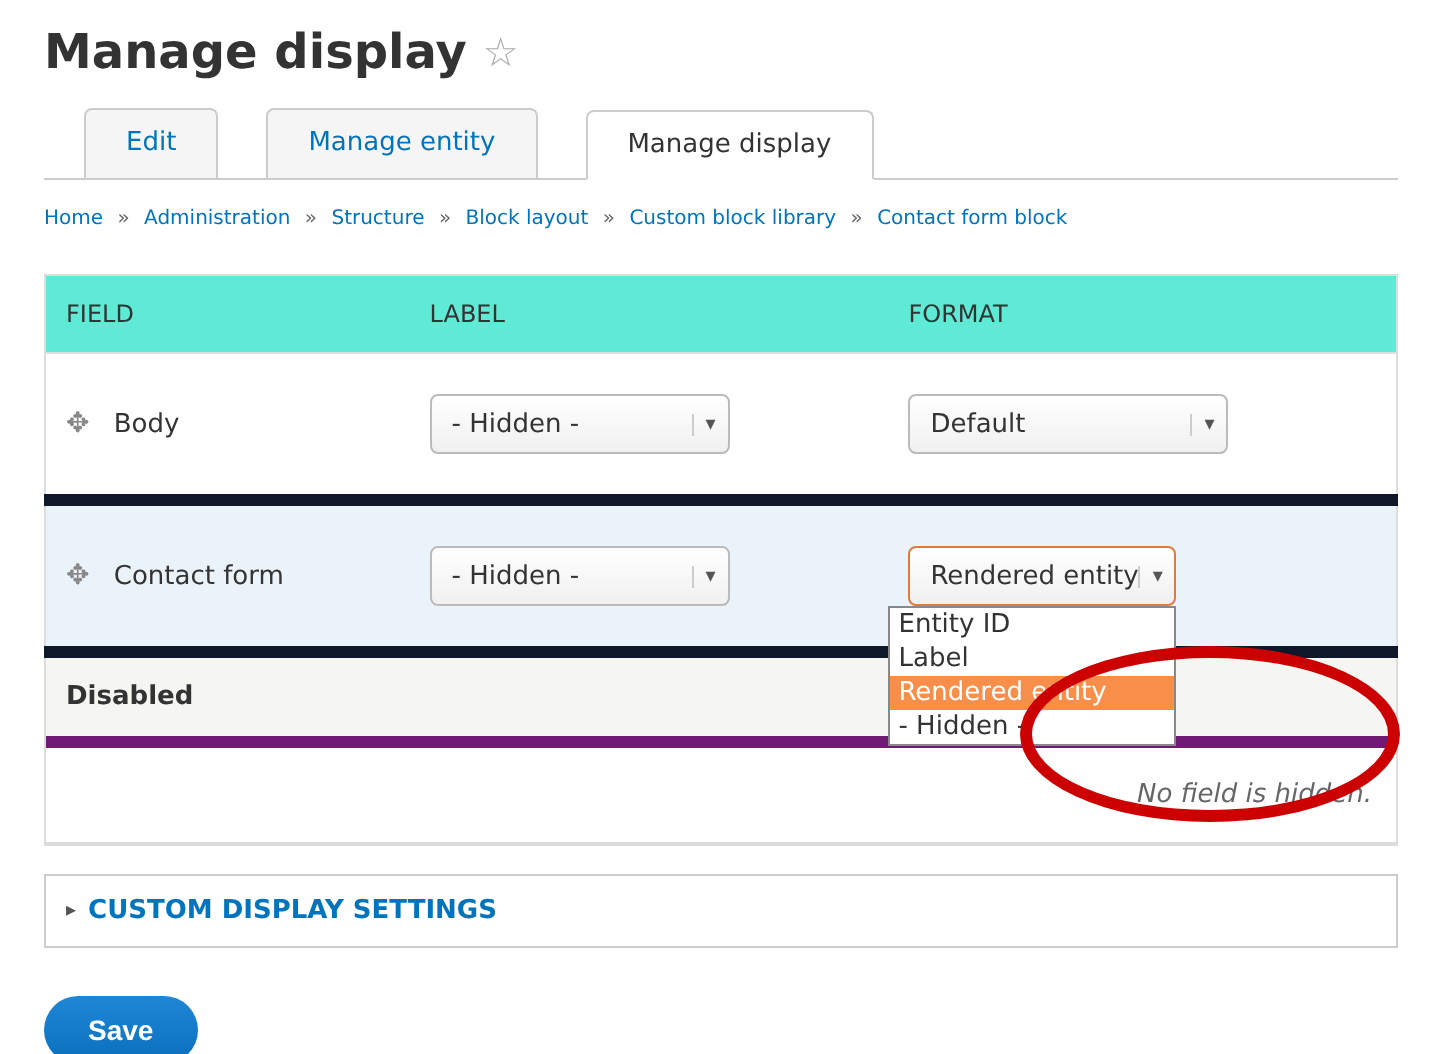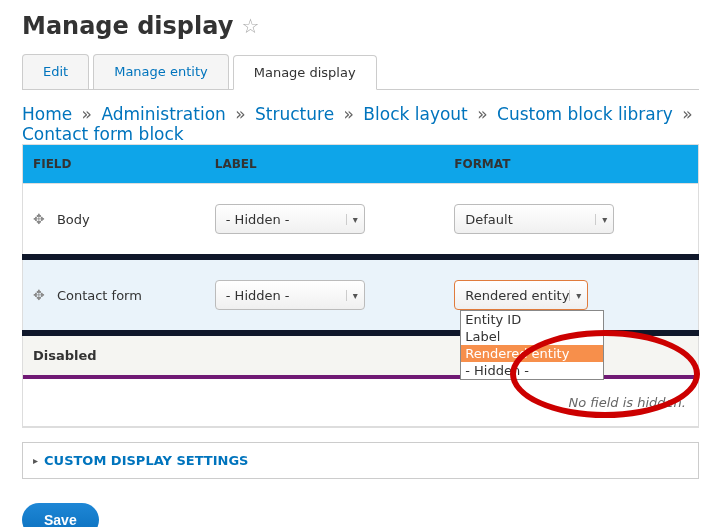--- a/index.html
+++ b/index.html
@@ -29,46 +29,47 @@
   .tab {
     padding: 9px 20px;
     border: 1px solid #ccc;
     border-bottom: none;
     margin-right: 4px;
     background: #f5f5f5;
     color: #0074bd;
     cursor: pointer;
     border-radius: 4px 4px 0 0;
     font-size: 13px;
+    margin-left: 20px;
   }
   .tab.active {
     background: #fff;
     color: #333;
     font-weight: normal;
     border-bottom: 1px solid #fff;
     position: relative;
     top: 1px;
   }
   .breadcrumb {
-    margin-bottom: 0;
-    font-size: 17px;
+    margin-bottom: 22px;
+    font-size: 10px;
   }
   .breadcrumb a { color: #0074bd; text-decoration: none; }
   .breadcrumb .sep { color: #666; margin: 0 4px; }
   table.fields {
     width: 100%;
     border-collapse: collapse;
     border: 1px solid #ddd;
     border-bottom: none;
   }
   table.fields th {
     text-align: left;
-    font-weight: bold;
+    font-weight: normal;
     padding: 12px 10px;
-    background: #0ea5e9;
+    background: #5eead4;
     border-bottom: 1px solid #ddd;
     font-size: 12px;
     text-transform: uppercase;
   }
   table.fields td {
     padding: 20px 10px;
     border-bottom: 6px solid #0f172a;
     vertical-align: middle;
     background: #fff;
   }
@@ -121,21 +122,21 @@
     color: #fff;
   }
   .disabled-section {
     border: 1px solid #ddd;
     border-top: none;
   }
   .disabled-header {
     font-weight: bold;
     padding: 12px 10px;
     background: #f5f5f2;
-    border-bottom: 4px solid #701a75;
+    border-bottom: 6px solid #701a75;
   }
   .disabled-body {
     padding: 16px 12px;
     font-style: italic;
     color: #666;
     border-bottom: 1px solid #ddd;
     text-align: right;
   }
   .custom-settings {
     margin-top: 14px;
@@ -238,21 +239,21 @@
             <div class="select-wrap">
               <span>- Hidden -</span>
               <span class="select-chevron">▾</span>
             </div>
           </td>
           <td style="position:relative;margin-left:44px;">
             <div class="select-wrap orange">
               <span>Rendered entity</span>
               <span class="select-chevron">▾</span>
             </div>
-            <div class="dropdown" style="top:50px; left:16px;">
+            <div class="dropdown" style="top:50px; left:0;">
               <div>Entity ID</div>
               <div>Label</div>
               <div class="sel">Rendered entity</div>
               <div>- Hidden -</div>
             </div>
           </td>
         </tr>
       </tbody>
     </table>
 

